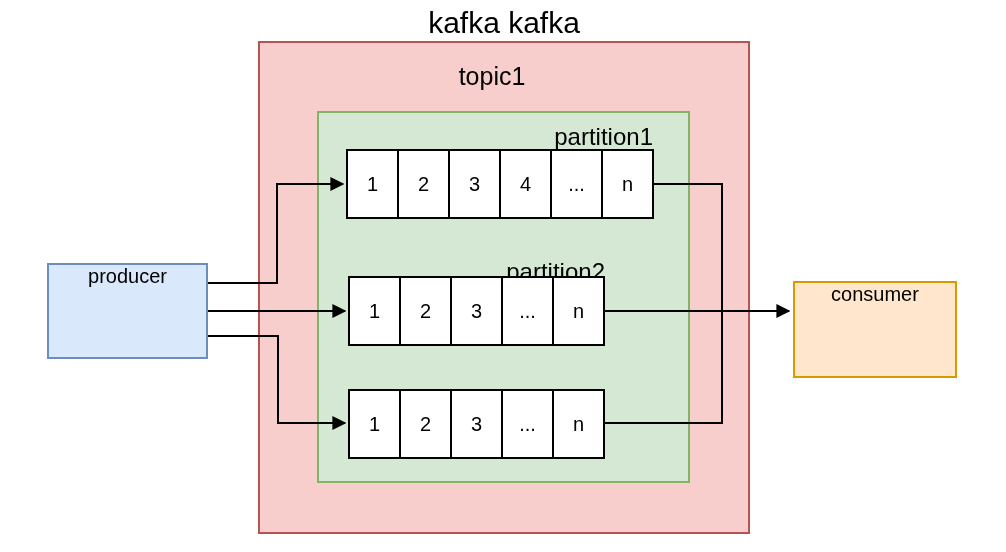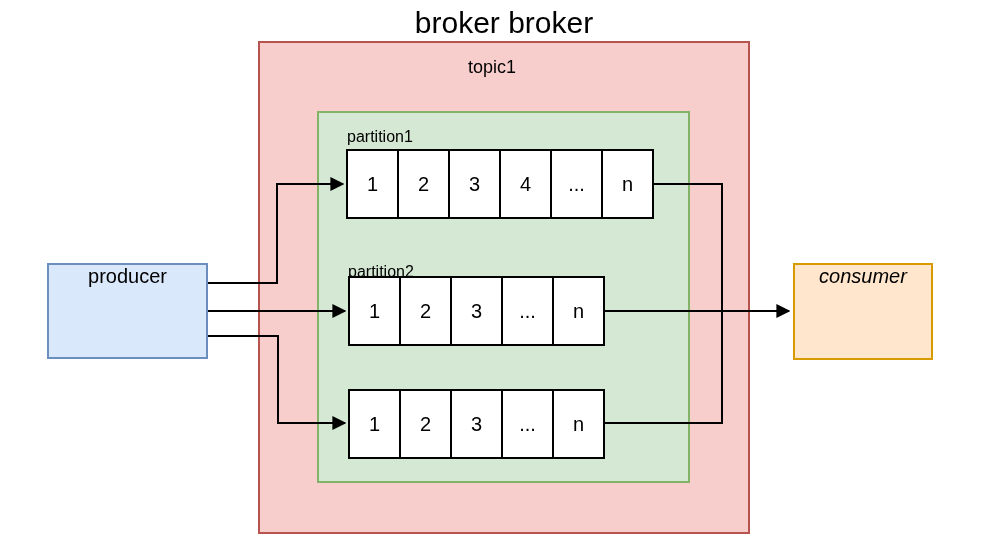--- a/index.html
+++ b/index.html
@@ -18,29 +18,29 @@
   }
   .diagram-title{
     position:absolute; left:258px; top:6px; width:492px;
     text-align:center; font-size:30px; line-height:34px; color:var(--text);
   }
   .broker-box{
     position:absolute; left:258px; top:41px; width:492px; height:493px;
     background:var(--broker-fill); border:2px solid var(--broker-border);
   }
   .topic-label{
-    position:absolute; left:258px; top:52px; width:468px;
-    text-align:center; font-size:18px; line-height:30px;
+    position:absolute; left:258px; top:61px; width:468px;
+    text-align:center; font-size:25px; line-height:30px;
   }
   .topic-box{
     position:absolute; left:317px; top:111px; width:373px; height:372px;
     background:var(--topic-fill); border:2px solid var(--topic-border);
   }
   .partition-label{
-    position:absolute; text-align:left; font-size:16px; line-height:22px;
+    position:absolute; text-align:right; font-size:24px; line-height:22px;
   }
   .p1-label{left:347px; top:126px; width:306px;}
   .p2-label{left:348px; top:253px; width:257px;margin-top:8px;}
   .p3-label{left:348px; top:366px; width:257px;}
   .cells{
     position:absolute; display:flex; height:70px;
   }
   .p1-cells{left:346px; top:149px;}
   .p2-cells{left:348px; top:276px;}
   .p3-cells{left:348px; top:389px;}
@@ -53,35 +53,35 @@
   .cell:first-child{margin-left:0;}
   .node{
     position:absolute; display:flex; align-items:flex-start; justify-content:center;
     font-size:20px;
   }
   .producer-box{
     left:47px; top:263px; width:161px; height:96px;
     background:var(--producer-fill); border:2px solid var(--producer-border);
   }
   .consumer-box{
-    left:793px; top:263px; width:140px; height:97px;
-    background:var(--consumer-fill); border:2px solid var(--consumer-border);font-style:italic;
+    left:793px; top:281px; width:164px; height:97px;
+    background:var(--consumer-fill); border:2px solid var(--consumer-border);
   }
   .overlay{
     position:absolute; left:0; top:0; width:1006px; height:552px;
     pointer-events:none;
   }
   .connector{stroke:var(--line); stroke-width:2; fill:none;}
 </style>
 </head>
 <body>
 
 <div class="canvas">
 
-  <div class="diagram-title">broker broker</div>
+  <div class="diagram-title">kafka kafka</div>
 
   <div class="broker-box"></div>
 
   <div class="topic-label">topic1</div>
 
   <div class="topic-box"></div>
 
   <div class="partition-label p1-label">partition1</div>
   <div class="cells p1-cells">
     <div class="cell">1</div>

